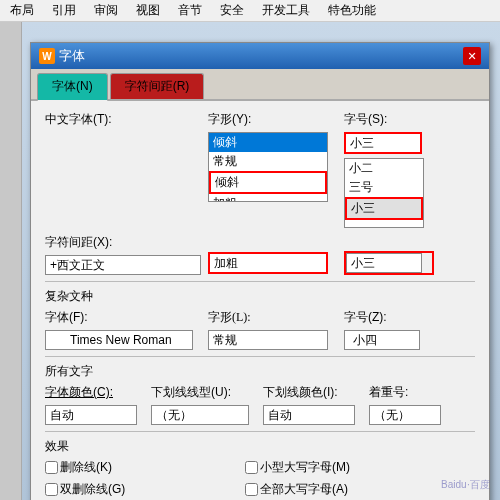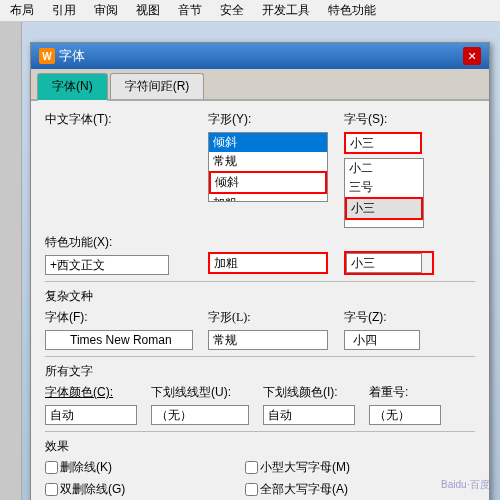--- a/index.html
+++ b/index.html
@@ -108,21 +108,21 @@
     
     .tabs {
       display: flex;
       background: #d4d0c8;
       border-bottom: 2px solid #aaa;
       padding: 4px 6px 0 6px;
       gap: 2px;
     }
     .tab {
       padding: 4px 14px;
-      background: #e5e5e5;
+      background: #b91c1c;
       border: 1px solid #999;
       border-bottom: none;
       cursor: pointer;
       font-size: 12px;
       border-radius: 3px 3px 0 0;
     }
     .tab.active {
       background: #14b8a6;
       border-bottom: 1px solid #f0f0f0;
       margin-bottom: -2px;
@@ -322,23 +322,23 @@
           <div class="size-list">
             <div class="size-item">小二</div>
             <div class="size-item">三号</div>
             <div class="size-item highlight-red" style="border:2px solid red; background:#e0e0e0;">小三</div>
           </div>
         </div>
       </div>
 
       <div class="row" style="margin-bottom:6px; align-items:center;">
         <div class="col" style="width:155px;">
-          <div class="col-header">特色功能(X):</div>
+          <div class="col-header">字符间距(X):</div>
           <div class="select-wrapper">
-            <select class="select-box wide" style="width:124px;">
+            <select class="select-box wide" style="width:156px;">
               <option>+西文正文</option>
             </select>
           </div>
         </div>
         <div class="col" style="width:128px; padding-top:16px;">
           <div class="select-wrapper">
             <select class="select-box medium" style="width:120px; border:2px solid red;">
               <option>加粗</option>
             </select>
           </div>

